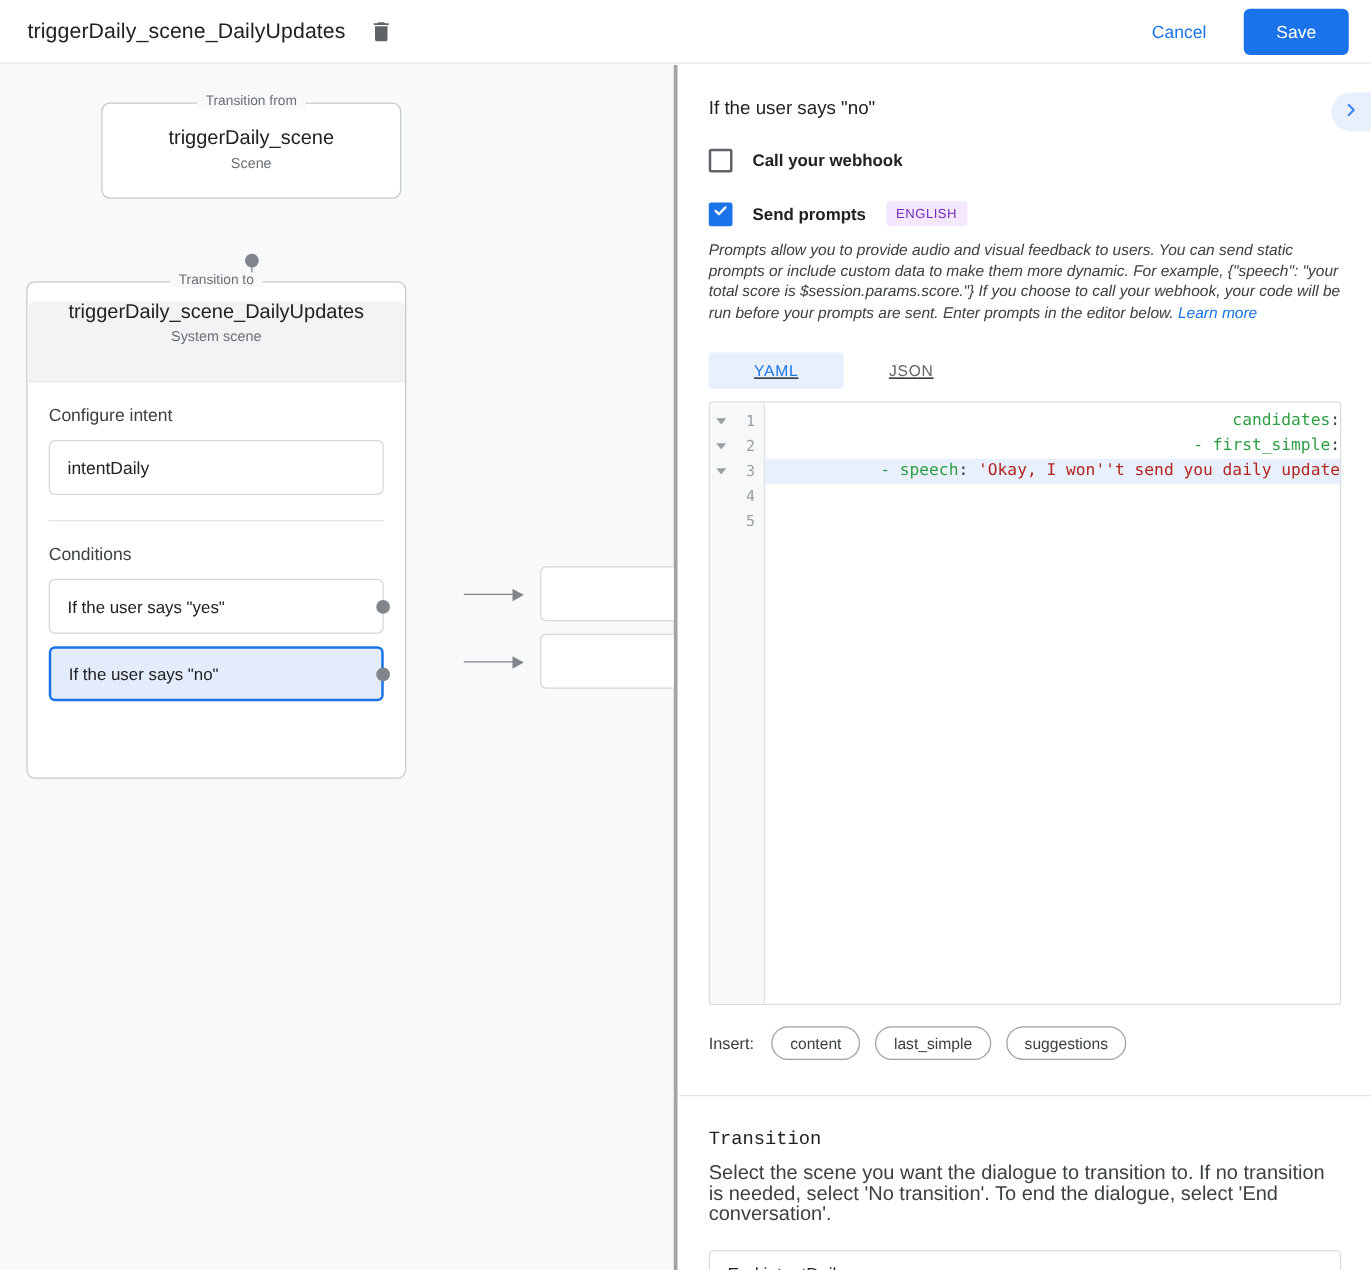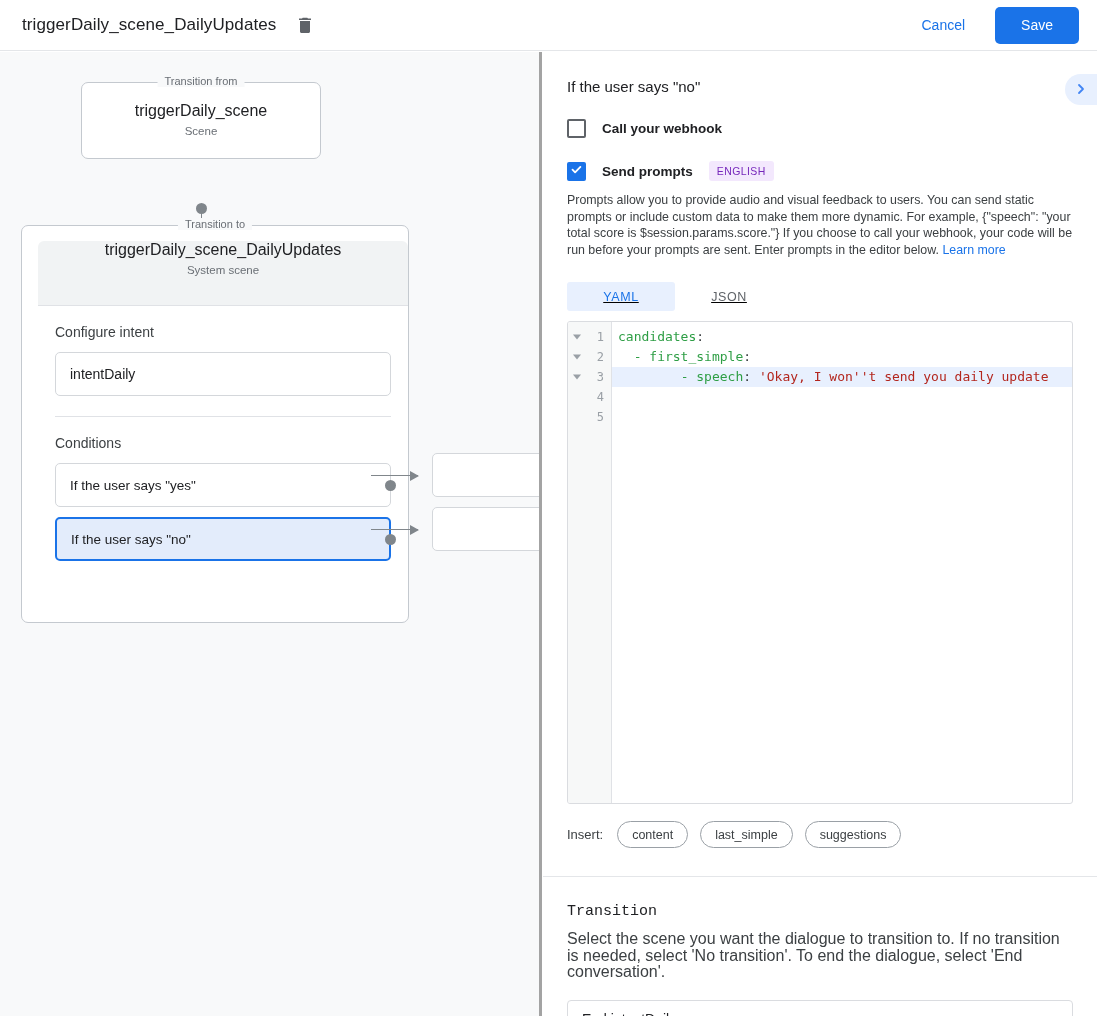--- a/index.html
+++ b/index.html
@@ -70,22 +70,22 @@
     position: absolute; left: 201px; top: 157px; width: 1px; height: 54px;
     background: #80868b;
   }
   .arrow-v::after {
     content: ""; position: absolute; left: -4.5px; bottom: -8px;
     border-left: 5px solid transparent; border-right: 5px solid transparent;
     border-top: 9px solid #80868b;
   }
 
   .node-to {
-    position: absolute; left: 21px; top: 173px; width: 388px; height: 398px;
-    background: #fff; border: 1px solid #c4c9cf; border-radius: 7px; padding-left: 16px;
+    position: absolute; left: 21px; top: 173px; width: 304px; height: 398px;
+    background: #fff; border: 1px solid #c4c9cf; border-radius: 7px;
   }
   .node-to-head {
     height: 65px; background: #f1f3f4; border-radius: 6px 6px 0 0;
     border-bottom: 1px solid #e0e2e6;
   }
   .node-to-head .node-title { margin-top: 15px; }
   .section { padding: 18px 17px 0 17px; }
   .section-label { font-size: 14px; color: #3c4043; margin-bottom: 12px; }
   .sec-divider { height: 1px; background: #e0e2e6; margin: 20px 0 0 0; }
 
@@ -148,20 +148,21 @@
     display: flex; align-items: center; justify-content: center;
   }
   .check-label { margin-left: 16px; font-size: 13.5px; color: #202124; font-weight: bold; }
   .badge {
     margin-left: 16px; background: #f3e8fd; color: #7627bb;
     font-size: 10.5px; letter-spacing: .4px; padding: 4px 8px; border-radius: 3px;
   }
   .helptext {
     margin-top: 11px; font-size: 12.4px; line-height: 16.5px; color: #3c4043;
     max-width: 510px;
+    font-style: italic;
   }
   .link { color: #1a73e8; text-decoration: none; cursor: pointer; }
 
   
   .tabs { display: flex; margin-top: 24px; text-decoration: underline; }
   .tab {
     width: 108px; height: 29px; display: flex; align-items: center; justify-content: center;
     font-size: 12.5px; color: #5f6368; cursor: pointer; letter-spacing: .6px;
     border-radius: 3px;
   }
@@ -185,21 +186,21 @@
     position: absolute; left: 5px; top: 50%; transform: translateY(-50%);
     width: 0; height: 0; border-left: 4px solid transparent;
     border-right: 4px solid transparent; border-top: 5px solid #9aa0a6;
     cursor: pointer;
   }
   .code {
     flex: 1; padding-top: 5px; overflow: hidden; position: relative;
     font-family: "DejaVu Sans Mono", monospace; font-size: 13px;
   }
   .cline {
-    height: 20px; line-height: 20px; white-space: pre; padding-left: 6px;
+    height: 20px; line-height: 20px; white-space: pre; padding-left: 6px; text-align: right;
   }
   .cline.hl { background: #e8f0fe; }
   .tok-key { color: #2e9e45; }
   .tok-punct { color: #3c4043; }
   .tok-str { color: #b3261e; }
   .tok-dash { color: #2e9e45; }
 
   .insert-row {
     display: flex; align-items: center; margin-top: 17px; gap: 12px;
   }

